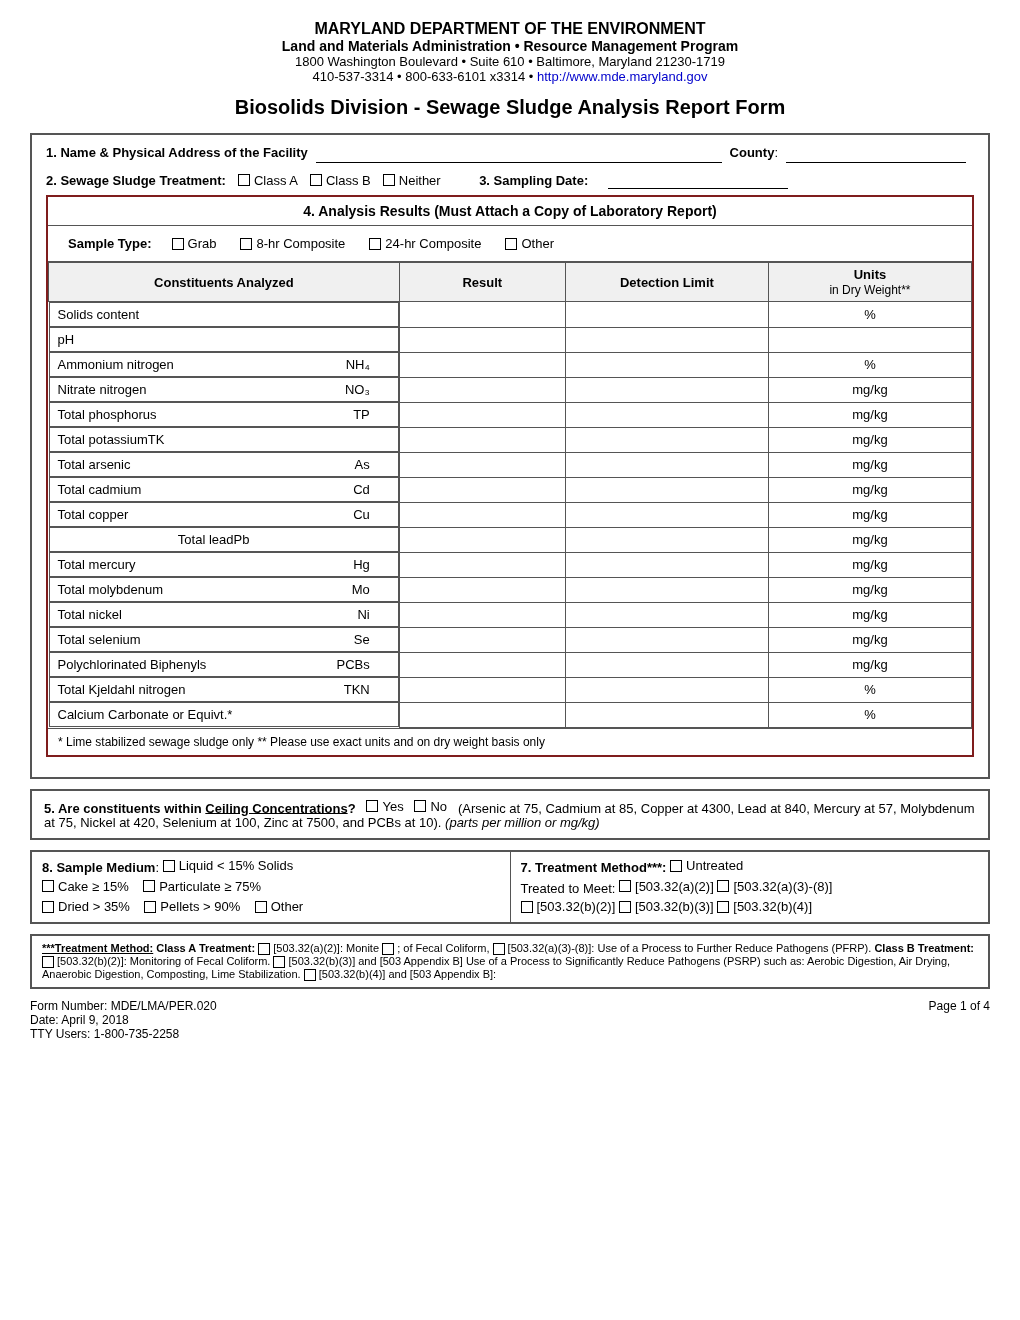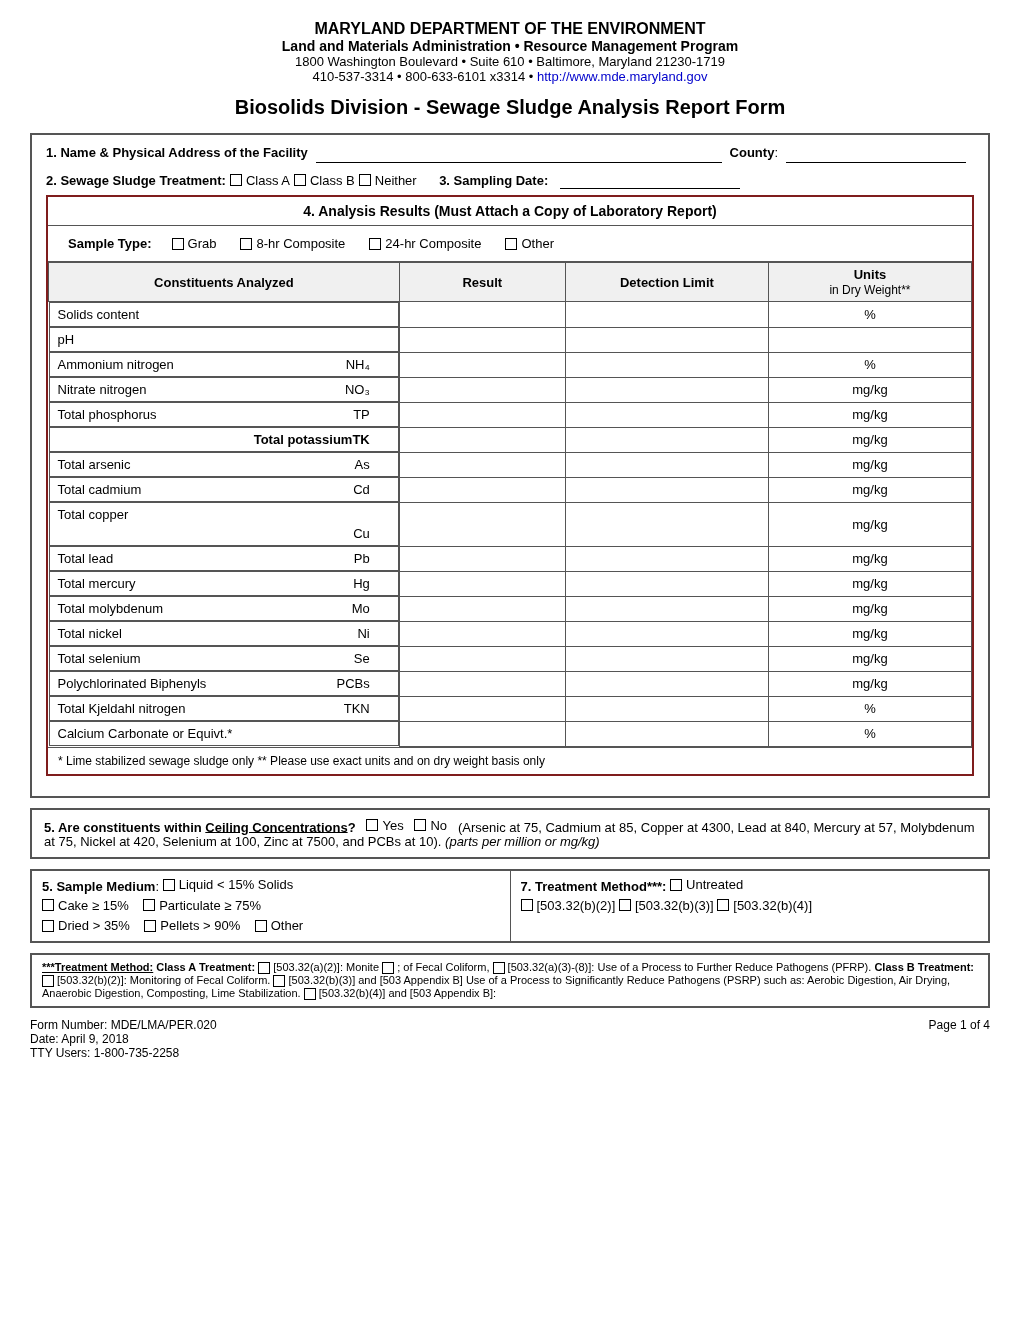--- a/index.html
+++ b/index.html
@@ -54,21 +54,21 @@
     .field-line {
       flex: 1;
       border-bottom: 1px solid #000;
       min-width: 100px;
       margin: 0 8px;
       height: 18px;
     }
     .row-section2 {
       display: flex;
       align-items: center;
-      gap: 4px;
+      gap: 12px;
       margin-bottom: 6px;
       font-weight: bold;
     }
     .checkbox-inline {
       display: inline-flex;
       align-items: center;
       gap: 4px;
       font-weight: normal;
     }
     .cb {
@@ -276,21 +276,21 @@
           <tr>
             <td style="display: flex; justify-content: space-between;">
               <span>Total phosphorus</span>
               <span style="margin-right:20px;">TP</span>
             </td>
             <td style="min-height: 22px;"></td>
             <td></td>
             <td style="text-align: center;">mg/kg</td>
           </tr>
           <tr>
-            <td style="display: flex; justify-content: flex-end; font-weight: bold;">
+            <td style="display: flex; justify-content: flex-start;">
               <span>Total potassium</span>
               <span style="margin-right:20px;">TK</span>
             </td>
             <td style="min-height: 22px;"></td>
             <td></td>
             <td style="text-align: center;">mg/kg</td>
           </tr>
           <tr>
             <td style="display: flex; justify-content: space-between;">
               <span>Total arsenic</span>
@@ -305,28 +305,28 @@
               <span>Total cadmium</span>
               <span style="margin-right:20px;">Cd</span>
             </td>
             <td style="min-height: 22px;"></td>
             <td></td>
             <td style="text-align: center;">mg/kg</td>
           </tr>
           <tr>
             <td style="display: flex; justify-content: space-between;">
               <span>Total copper</span>
-              <span style="margin-right:20px;margin-top:19px;">Cu</span>
-            </td>
-            <td style="min-height: 22px;"></td>
-            <td></td>
-            <td style="text-align: center;">mg/kg</td>
-          </tr>
-          <tr>
-            <td style="display: flex; justify-content: space-between;">
+              <span style="margin-right:20px;">Cu</span>
+            </td>
+            <td style="min-height: 22px;"></td>
+            <td></td>
+            <td style="text-align: center;">mg/kg</td>
+          </tr>
+          <tr>
+            <td style="display: flex; justify-content: center;">
               <span>Total lead</span>
               <span style="margin-right:20px;">Pb</span>
             </td>
             <td style="min-height: 22px;"></td>
             <td></td>
             <td style="text-align: center;">mg/kg</td>
           </tr>
           <tr>
             <td style="display: flex; justify-content: space-between;">
               <span>Total mercury</span>
@@ -412,21 +412,21 @@
     </label>
     &nbsp;
     <span>(Arsenic at 75, Cadmium at 85, Copper at 4300, Lead at 840, Mercury at 57, Molybdenum at 75, Nickel at 420, Selenium at 100, Zinc at 7500, and PCBs at 10). <span class="italic">(parts per million or mg/kg)</span></span>
   </p>
 </div>
 
 <div class="outer-box" style="padding: 0;">
   <div style="display:flex;">
     <div class="section6">
       <div>
-        <span class="bold">5. Sample Medium</span>:
+        <span class="bold">8. Sample Medium</span>:
         <label class="checkbox-inline">
           <span class="cb"></span>
           <span>Liquid &lt; 15% Solids</span>
         </label>
       </div>
       <div style="margin-top:4px;">
         <label class="checkbox-inline">
           <span class="cb"></span>
           <span>Cake ≥ 15%</span>
         </label>
@@ -452,20 +452,31 @@
           <span>Other</span>
         </label>
       </div>
     </div>
     <div class="section7">
       <div>
         <span class="bold">7. Treatment Method***:</span>
         <label class="checkbox-inline">
           <span class="cb"></span>
           <span>Untreated</span>
+        </label>
+      </div>
+      <div style="margin-top:4px;">
+        <span>Treated to Meet:</span>
+        <label class="checkbox-inline">
+          <span class="cb"></span>
+          <span>[503.32(a)(2)]</span>
+        </label>
+        <label class="checkbox-inline">
+          <span class="cb"></span>
+          <span>[503.32(a)(3)-(8)]</span>
         </label>
       </div>
       <div style="margin-top:4px;">
         <label class="checkbox-inline">
           <span class="cb"></span>
           <span>[503.32(b)(2)]</span>
         </label>
         <label class="checkbox-inline">
           <span class="cb"></span>
           <span>[503.32(b)(3)]</span>

